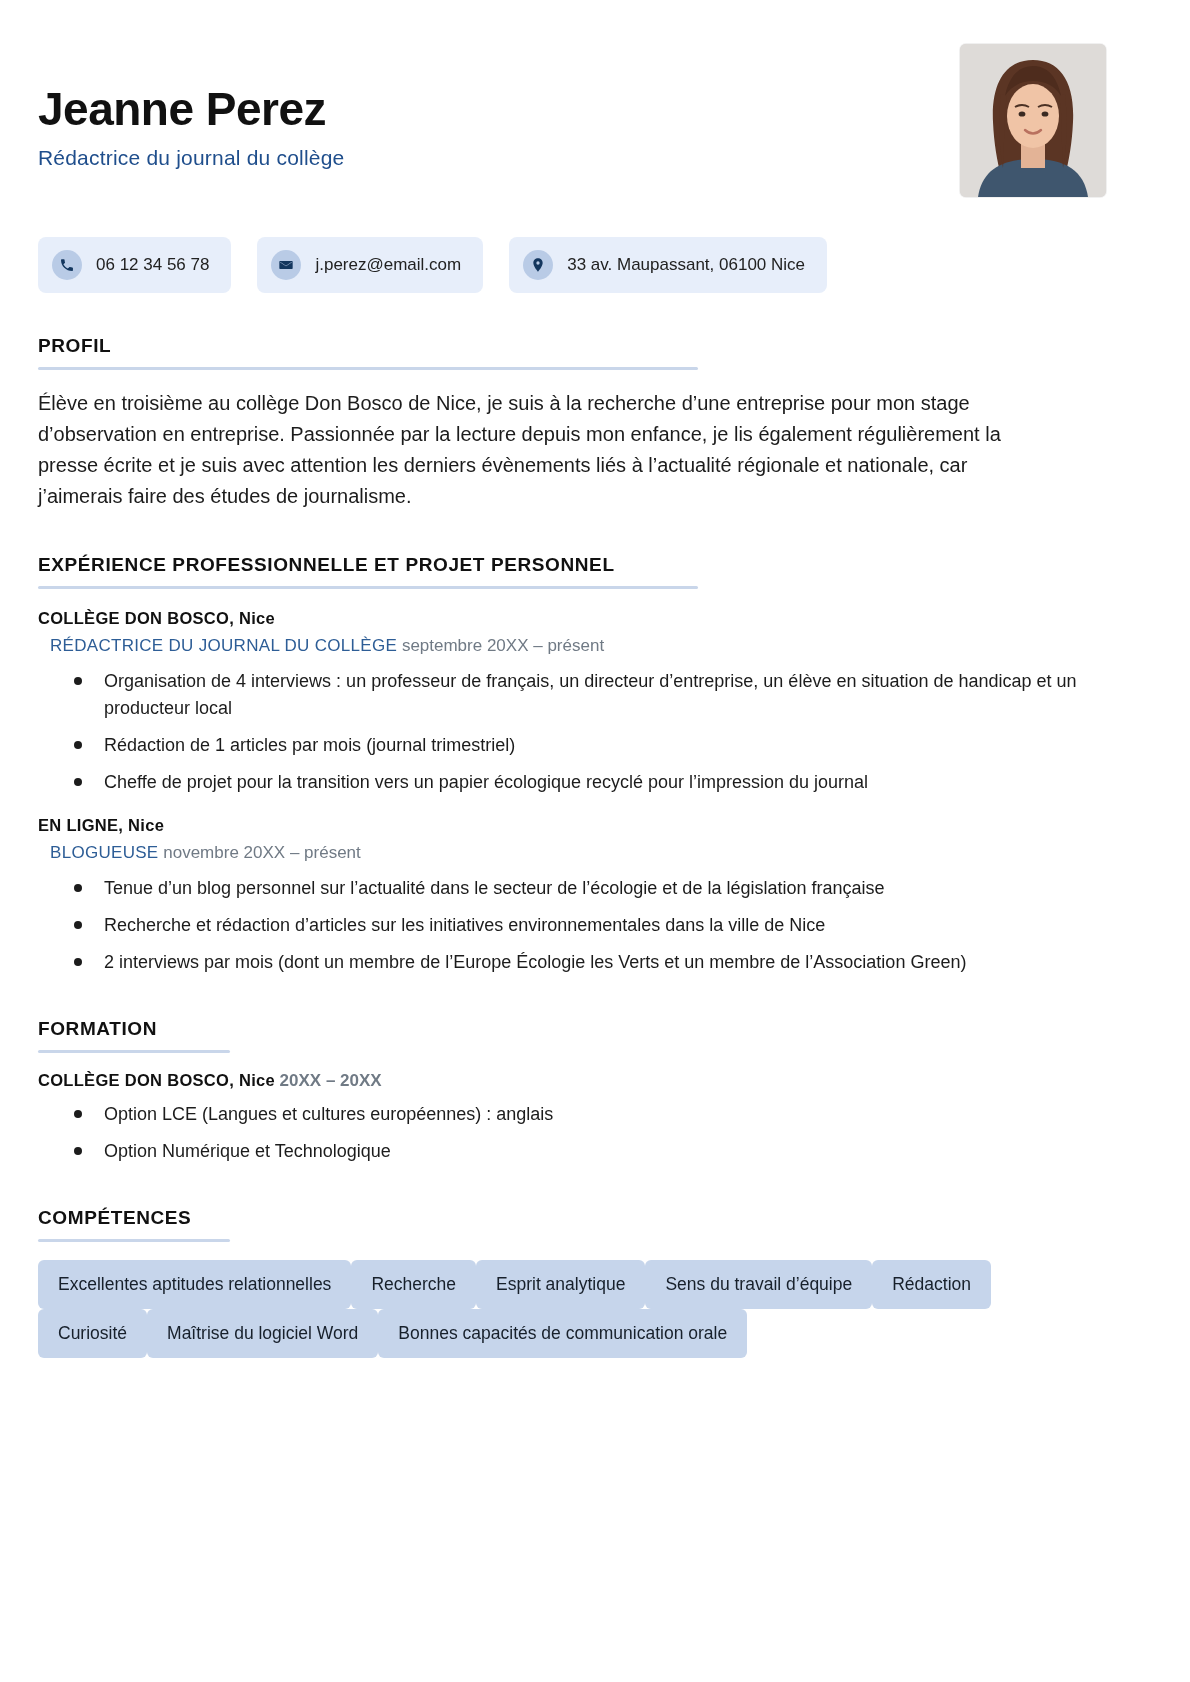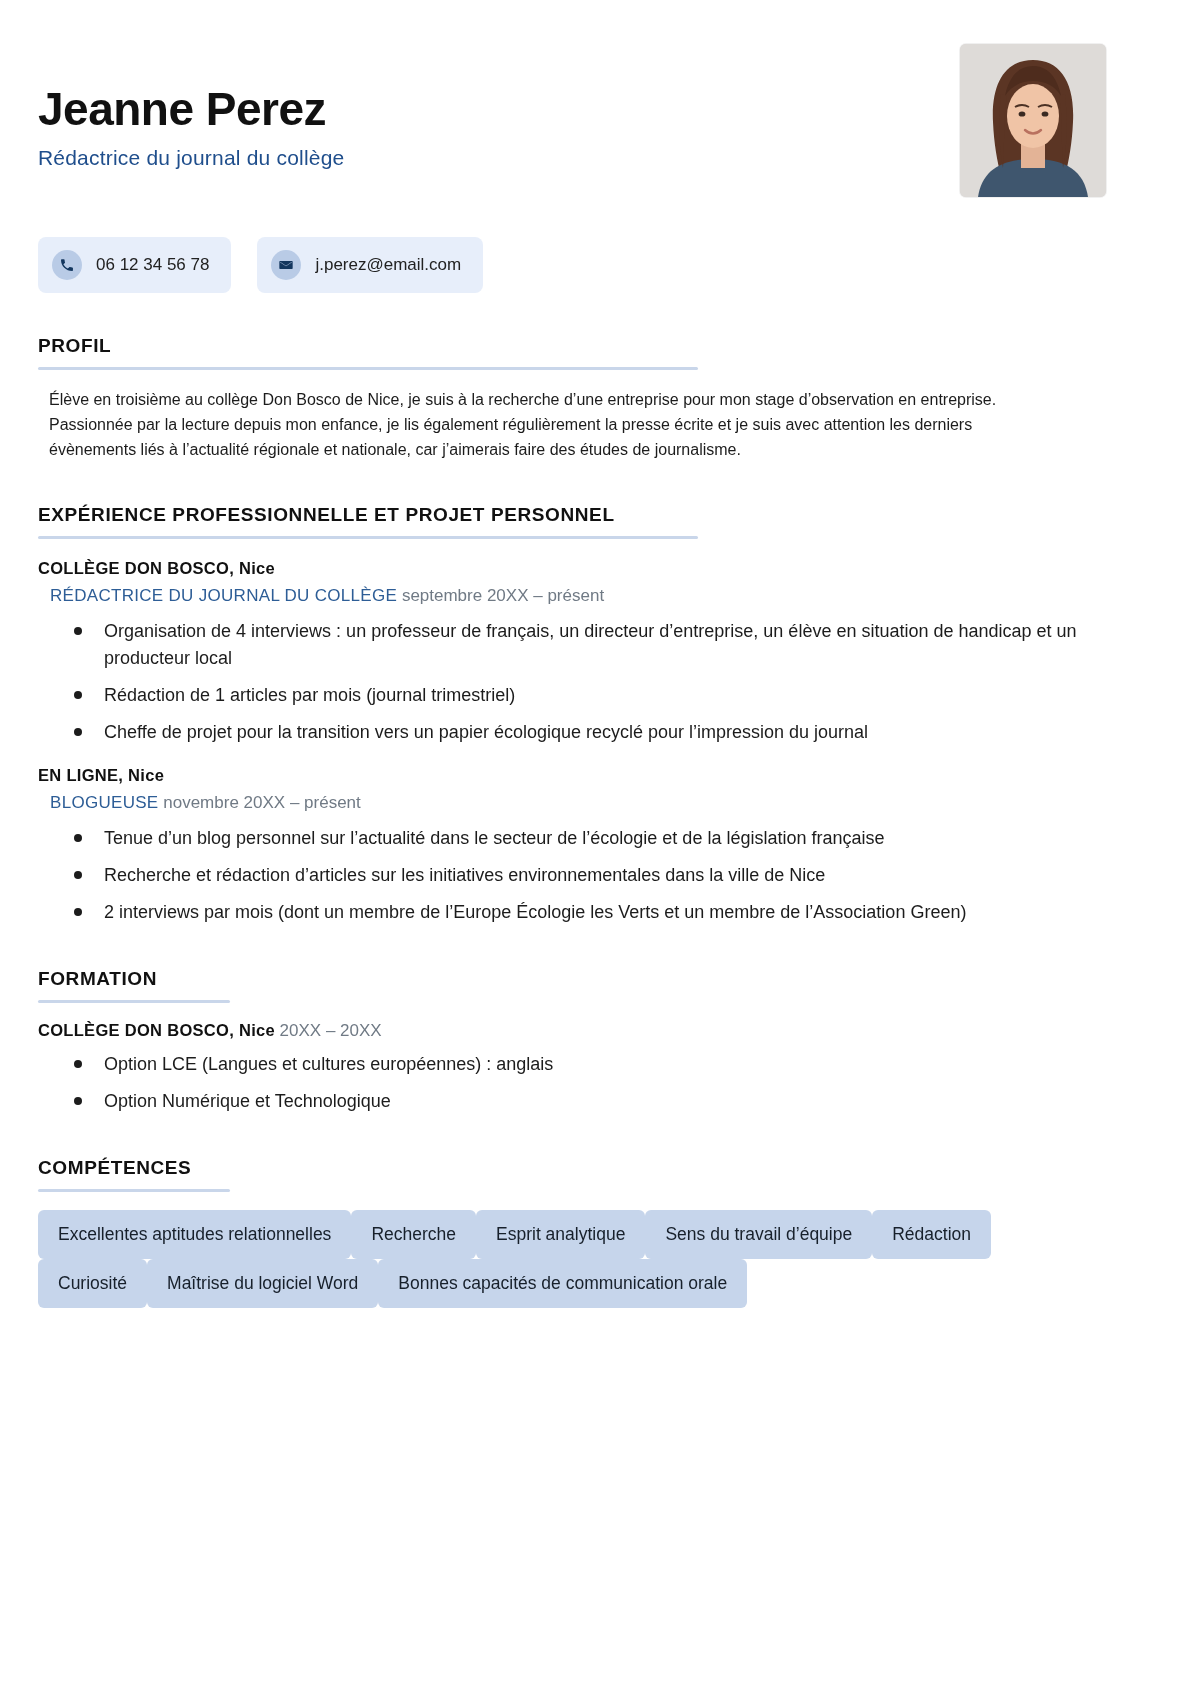--- a/index.html
+++ b/index.html
@@ -101,24 +101,24 @@
     background: #c9d6ea;
     border-radius: 2px;
     margin-bottom: 18px;
   }
   .rule.w-profil { width: 660px; }
   .rule.w-exp { width: 660px; }
   .rule.w-form { width: 192px; }
   .rule.w-comp { width: 192px; }
 
   .paragraph {
-    font-size: 16px;
+    font-size: 20px;
     line-height: 1.55;
     color: #1c1c1c;
-    margin: 11px;
+    margin: 0;
     max-width: 1010px;
   }
 
   .entry { margin-top: 20px; }
   .entry:first-of-type { margin-top: 0; }
   .entry-org {
     font-size: 16.5px;
     font-weight: bold;
     letter-spacing: 0.3px;
     color: #111;
@@ -167,21 +167,21 @@
     margin: 0;
   }
   .edu-line .edu-school {
     font-weight: bold;
     letter-spacing: 0.3px;
     color: #111;
   }
   .edu-line .edu-dates {
     font-size: 17px;
     color: #707a85;
-    font-weight: normal;
+    font-weight: bold;
   }
 
   
   .skills {
     display: flex;
     flex-wrap: wrap;
     max-width: 1020px;
   }
   .skill {
     background: #c6d5eb;
@@ -239,20 +239,28 @@
         </span>
         <span>06 12 34 56 78</span>
       </div>
       <div class="pill">
         <span class="ico">
           <svg viewBox="0 0 24 24">
               <path d="M3 6h18c.6 0 1 .4 1 1v10c0 .6-.4 1-1 1H3c-.6 0-1-.4-1-1V7c0-.6.4-1 1-1zm9 7L3.6 7.4 3 7.9 12 14l9-6.1-.6-.5L12 13z"></path>
             </svg>
         </span>
         <span>j.perez@email.com</span>
+      </div>
+      <div class="pill">
+        <span class="ico">
+          <svg viewBox="0 0 24 24">
+              <path d="M12 2c-3.9 0-7 3.1-7 7 0 5.2 7 13 7 13s7-7.8 7-13c0-3.9-3.1-7-7-7zm0 9.5A2.5 2.5 0 1 1 12 6.5a2.5 2.5 0 0 1 0 5z"></path>
+            </svg>
+        </span>
+        <span>33 av. Maupassant, 06100 Nice</span>
       </div>
     </div>
 
     <div class="section">
       <h2 class="section-title">PROFIL</h2>
       <div class="rule w-profil"></div>
       <p class="paragraph">Élève en troisième au collège Don Bosco de Nice, je suis à la recherche d’une entreprise pour mon stage d’observation en entreprise. Passionnée par la lecture depuis mon enfance, je lis également régulièrement la presse écrite et je suis avec attention les derniers évènements liés à l’actualité régionale et nationale, car j’aimerais faire des études de journalisme.</p>
     </div>
 
     <div class="section">

